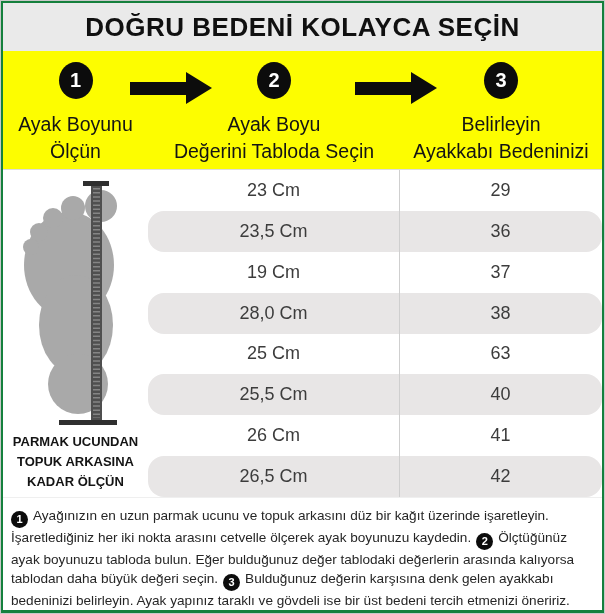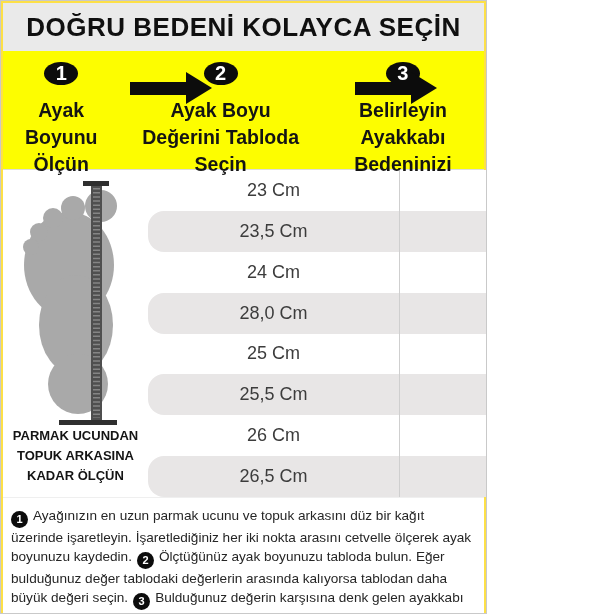--- a/index.html
+++ b/index.html
@@ -1,19 +1,19 @@
 <!DOCTYPE html>
 <html lang="tr"><head>
 <meta charset="utf-8">
 <style>
   * { margin:0; padding:0; box-sizing:border-box; }
   body { background:#ffffff; font-family:"Liberation Sans", sans-serif; }
   .page {
-    position:relative; width:487px; height:614px;
-    background:#fde047; border:1px solid #c9c9c9; padding:2px;
+    position:relative; width:605px; height:614px;
+    background:#15803d; border:1px solid #c9c9c9; padding:2px;
     overflow:hidden;
   }
   
   .title-bar {
     height:48px; background:#eaeaea;
     display:flex; align-items:center; justify-content:center;
   }
   .title-bar h1 {
     font-size:26px; font-weight:bold; color:#101010; letter-spacing:.5px;
   }
@@ -27,42 +27,42 @@
   .step-2 { width:252px; }
   .step-3 { width:202px; }
   .num-ellipse {
     margin-top:11px; width:34px; height:37px; border-radius:50%;
     background:#0c0c0c; color:#ffffff;
     display:flex; align-items:center; justify-content:center;
     font-size:20px; font-weight:bold;
   }
   .step-label {
     margin-top:12px; text-align:center;
-    font-size:19.5px; font-weight:bold; color:#141414; line-height:27px;
+    font-size:19.5px; font-weight:normal; color:#141414; line-height:27px;
   }
   .arrow {
     position:absolute; top:21px; width:82px; height:32px;
     display:flex; align-items:center;
   }
   .arrow-1 { left:127px; }
   .arrow-2 { left:352px; }
   .arrow-bar { width:56px; height:13px; background:#0c0c0c; }
   .arrow-head {
     width:0; height:0;
     border-left:26px solid #0c0c0c;
     border-top:16px solid transparent;
     border-bottom:16px solid transparent;
   }
   
   .content-row {
     display:flex; height:328px; border-top:1px solid #dcdcdc; background:#fff;
   }
   .measure-panel { width:145px; display:flex; flex-direction:column; align-items:center; }
   .measure-caption {
-    text-align:center;
+    margin-top:6px; text-align:center;
     font-size:13px; font-weight:bold; color:#141414; line-height:20px;
   }
   .size-table { width:454px; display:flex; flex-direction:column; }
   .t-row { display:flex; height:40.875px; }
   .t-row.gray { background:#e8e6e6;border-radius:16px; }
   .t-row.white { background:#ffffff; }
   .cell {
     display:flex; align-items:center; justify-content:center;
     font-size:18px; color:#3c3c3c;
   }
@@ -159,21 +159,21 @@
     <div class="size-table">
       <div class="t-row white">
         <div class="cell length">23 Cm</div>
         <div class="cell size">29</div>
       </div>
       <div class="t-row gray">
         <div class="cell length">23,5 Cm</div>
         <div class="cell size">36</div>
       </div>
       <div class="t-row white">
-        <div class="cell length">24 Cm</div>
+        <div class="cell length">19 Cm</div>
         <div class="cell size">37</div>
       </div>
       <div class="t-row gray">
         <div class="cell length">28,0 Cm</div>
         <div class="cell size">38</div>
       </div>
       <div class="t-row white">
         <div class="cell length">25 Cm</div>
         <div class="cell size">63</div>
       </div>

